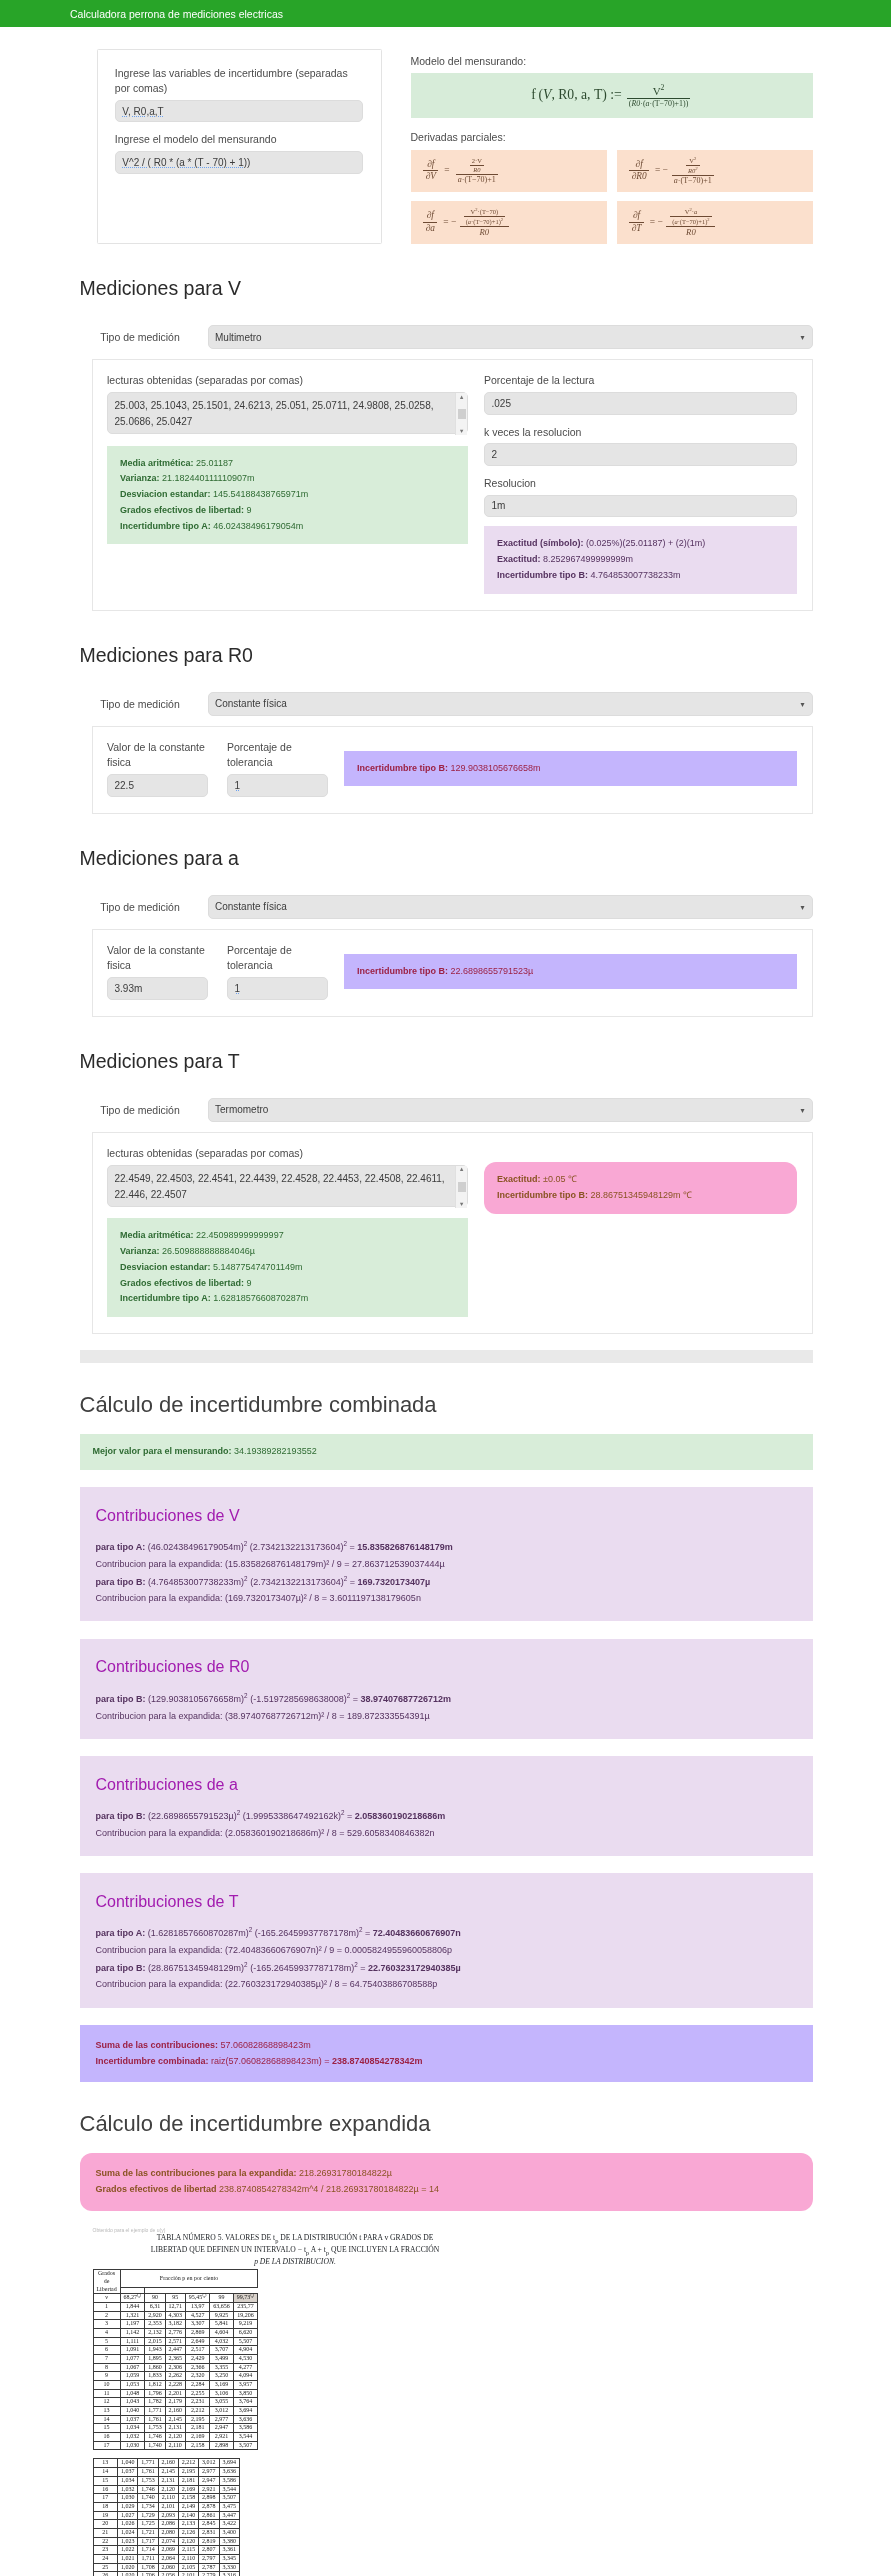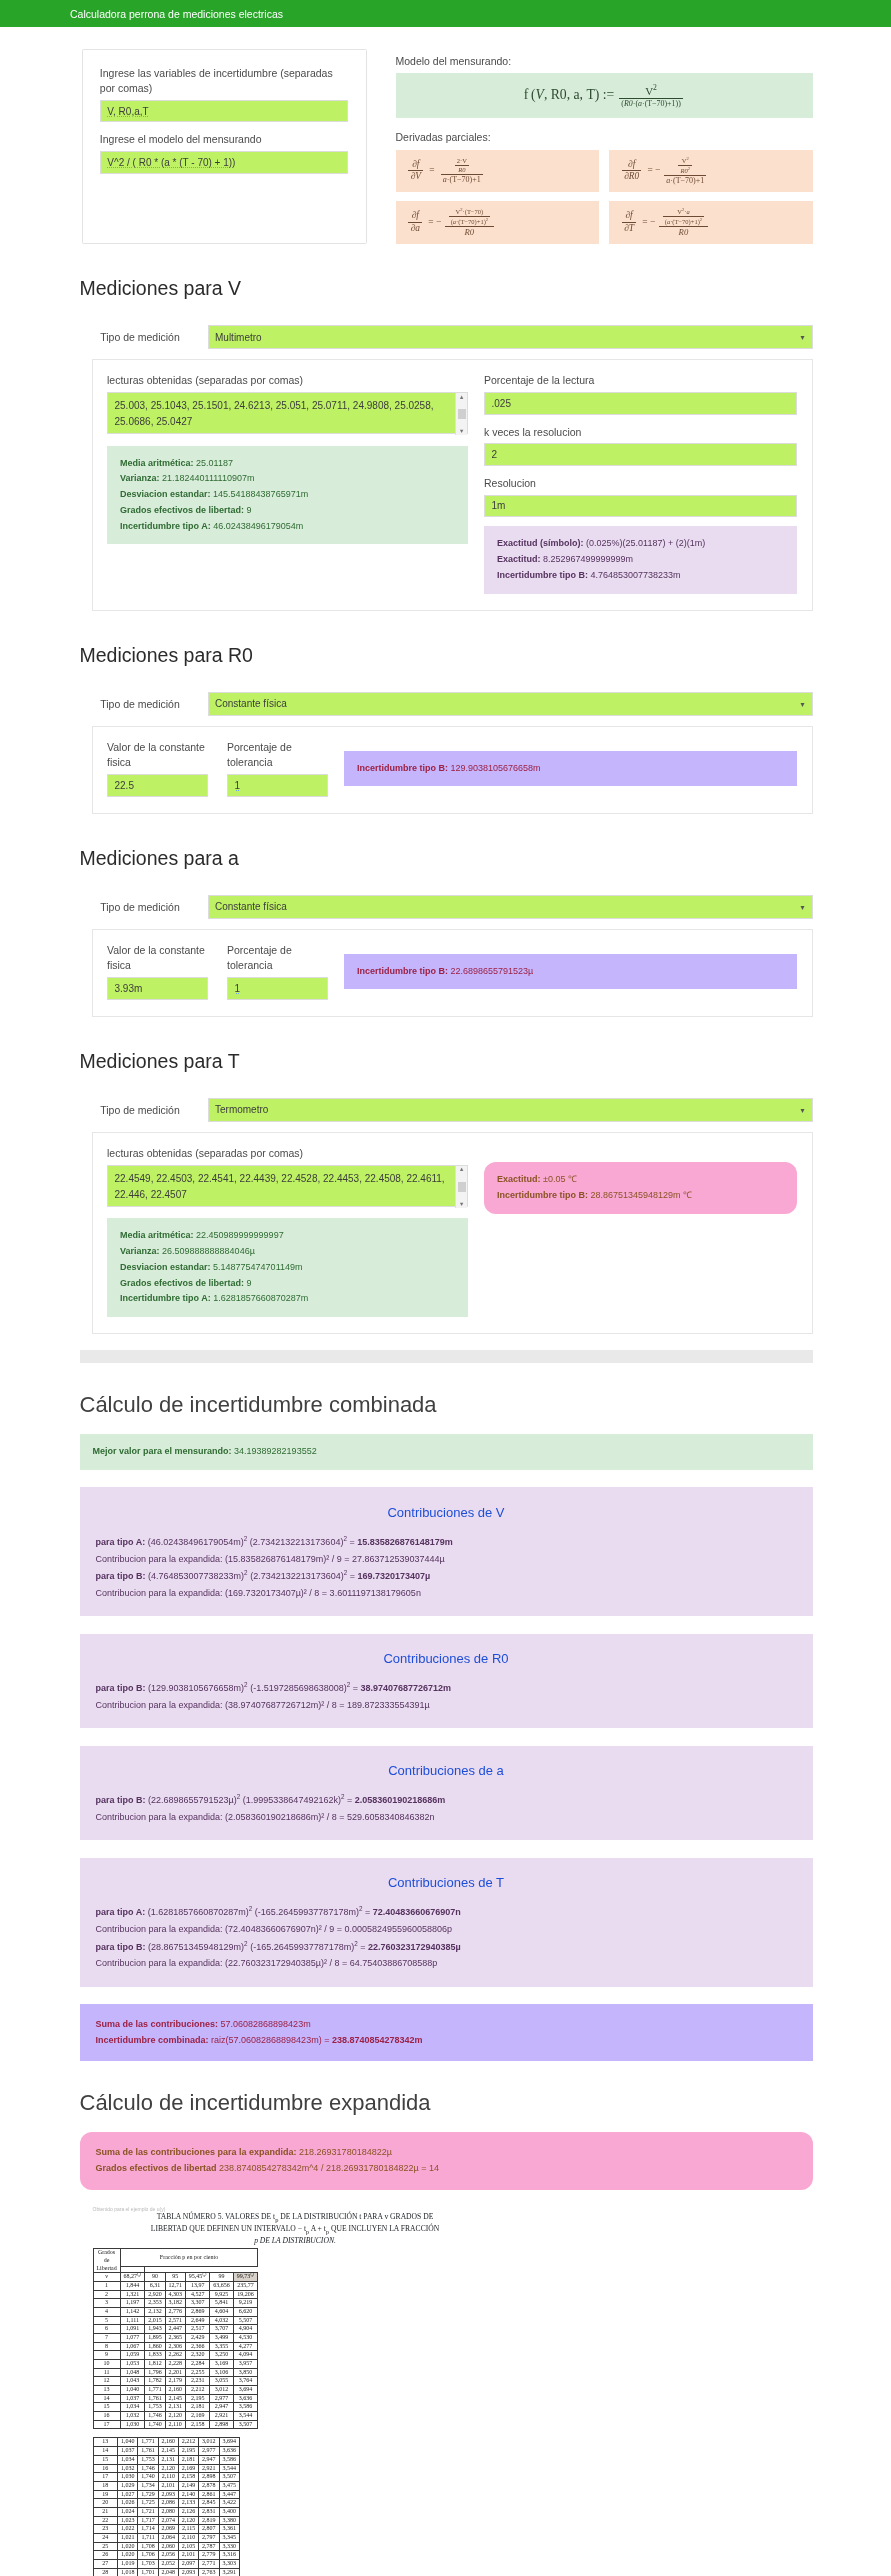--- a/index.html
+++ b/index.html
@@ -24,38 +24,38 @@
   .wrap { width:892px; padding:0 0 0 0; }
   .container { width:733px; margin:0 auto; }
 
   
   .top-row { display:flex; gap:0; padding-top:22px; }
   .card {
     border:0.7px solid #e3e3e3;
     background:#fff;
     border-radius:1.4px;
   }
-  .top-left { width:285px; padding:16px 17.3px 19px 17.3px; margin-left:2px;}
+  .top-left { width:285px; padding:16px 17.3px 19px 17.3px; margin-left:17px;}
   .top-right { flex:1; padding-left:29px; padding-top:5.8px;}
   label.fl {
     display:block;
     font-size:10.5px;
     color:#4a4a4a;
     margin-bottom:3.6px;
     line-height:1.45;
   }
   input.txt, textarea.txt, select.sel {
     width:100%;
     border:0.7px solid #dcdcdc;
-    border-radius:0;
+    border-radius:5px;
     padding:5px 6.5px;
     font-family:"Liberation Sans", sans-serif;
     font-size:10px;
     color:#3c3c3c;
-    background:#bef264;
+    background:#e5e5e5;
     outline:none;
   }
   input.txt { height:22.4px; }
   .spell { text-decoration: underline; text-decoration-color:#6da2ef; text-decoration-style:dotted; }
   .mb14 { margin-bottom:10px; }
 
   .lbl-plain { font-size:10.5px; color:#4a4a4a; margin-bottom:6.5px; }
 
   .formula-box {
     background:#d7ecd9;
@@ -149,21 +149,21 @@
   .two-fields .ff.w2 { width:101px; }
 
   .grayband { height:13px; background:#e9e9e9; margin:16px 0 0 0; }
 
   
   h1.big {
     font-size:22px; font-weight:400; color:#404040;
     margin:29px 0 16px 0;
   }
   h3.contrib-title {
-    font-size:13px; font-weight:400; color:#1d4ed8; margin:0 0 8.7px 0;text-align:center;
+    font-size:16px; font-weight:400; color:#a21caf; margin:0 0 8.7px 0;
   }
   .contrib-line { font-size:9px; line-height:1.85; }
   sup { font-size:0.7em; }
 
   .table-img { margin:16px 0 0 13px; }
   .ttable {
     border-collapse:collapse;
     font-family:"Liberation Serif", serif;
     font-size:6px;
     color:#1a1a1a;

